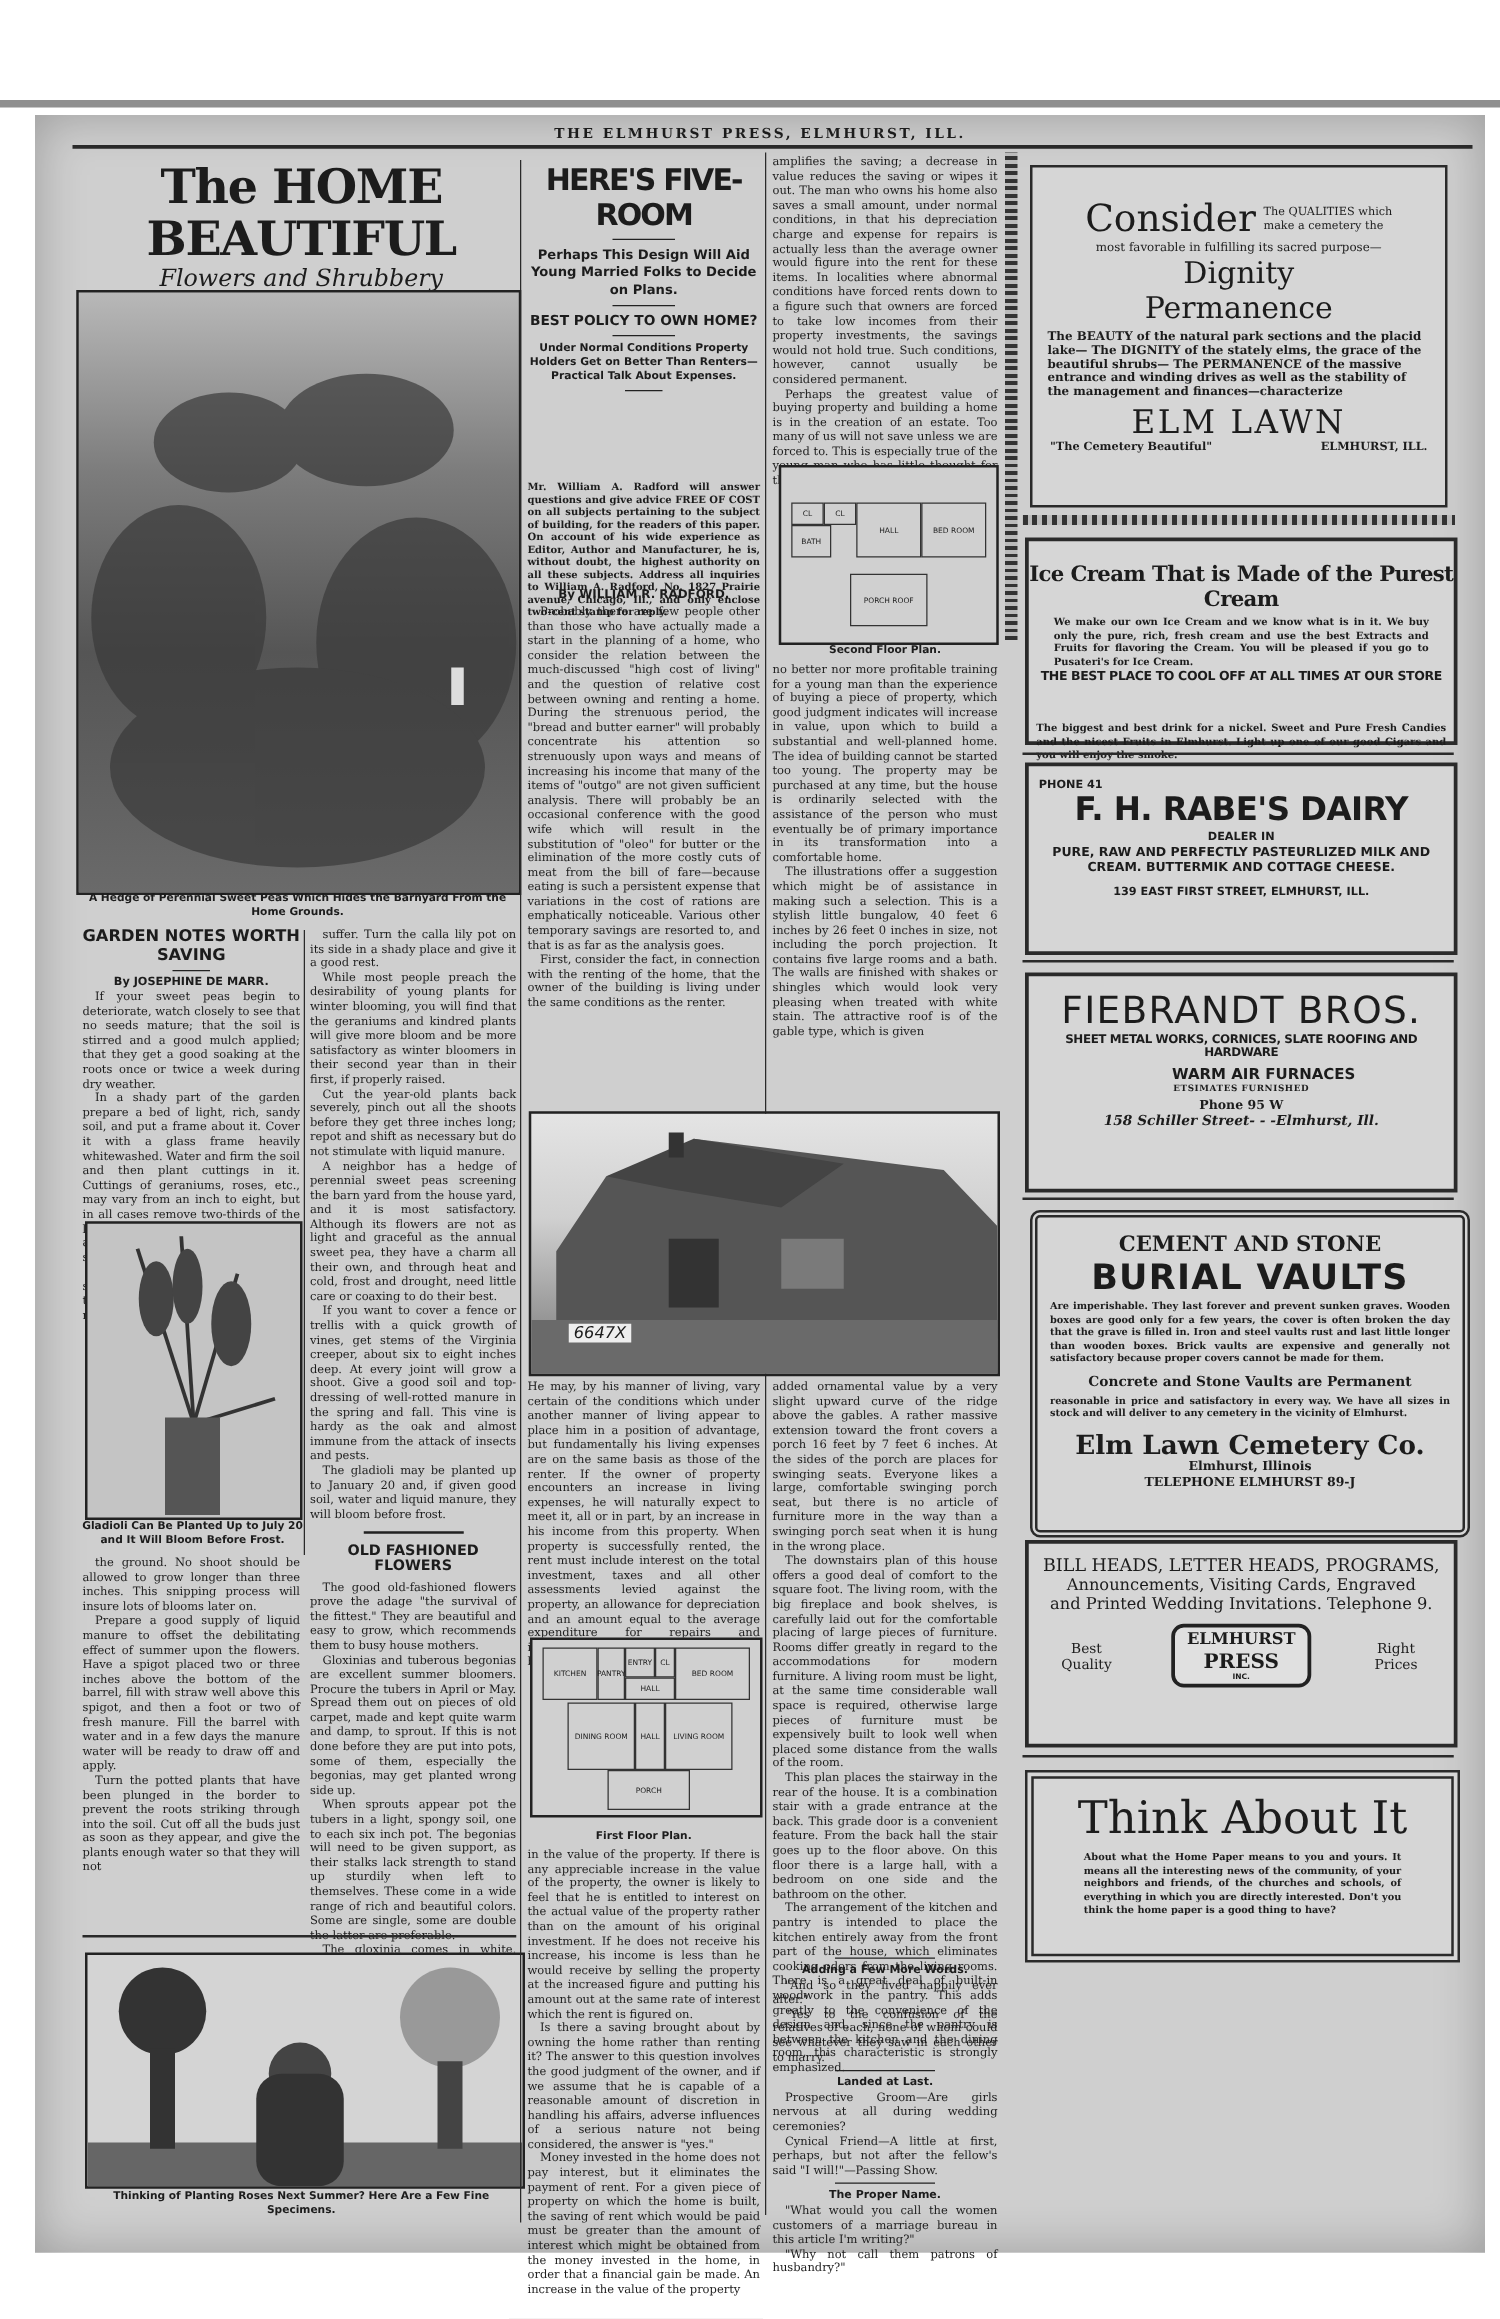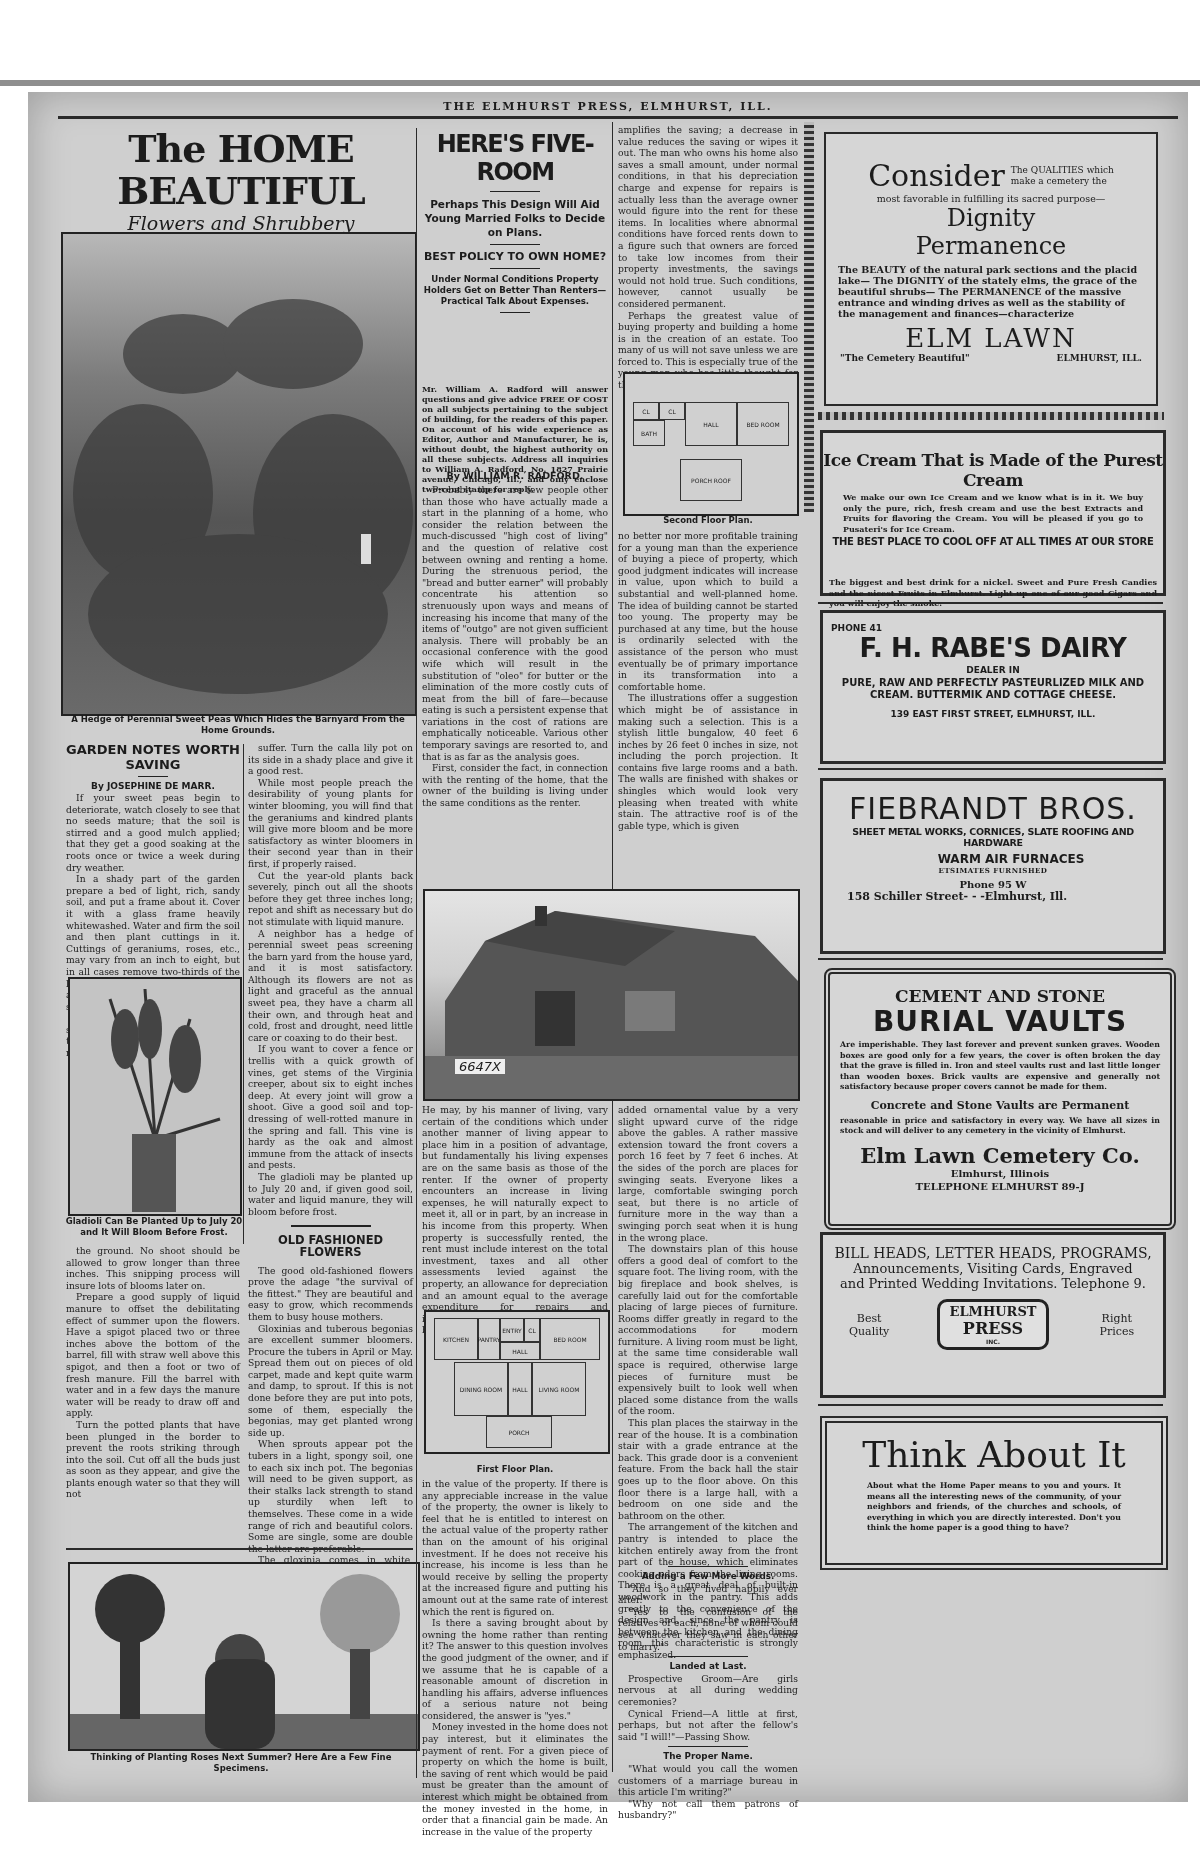--- a/index.html
+++ b/index.html
@@ -93,21 +93,21 @@
     <p>Prepare a good supply of liquid manure to offset the debilitating effect of summer upon the flowers. Have a spigot placed two or three inches above the bottom of the barrel, fill with straw well above this spigot, and then a foot or two of fresh manure. Fill the barrel with water and in a few days the manure water will be ready to draw off and apply.</p>
     <p>Turn the potted plants that have been plunged in the border to prevent the roots striking through into the soil. Cut off all the buds just as soon as they appear, and give the plants enough water so that they will not</p>
   </div>
 
   <div class="col" style="left:220px;top:650px;width:165px;">
     <p>suffer. Turn the calla lily pot on its side in a shady place and give it a good rest.</p>
     <p>While most people preach the desirability of young plants for winter blooming, you will find that the geraniums and kindred plants will give more bloom and be more satisfactory as winter bloomers in their second year than in their first, if properly raised.</p>
     <p>Cut the year-old plants back severely, pinch out all the shoots before they get three inches long; repot and shift as necessary but do not stimulate with liquid manure.</p>
     <p>A neighbor has a hedge of perennial sweet peas screening the barn yard from the house yard, and it is most satisfactory. Although its flowers are not as light and graceful as the annual sweet pea, they have a charm all their own, and through heat and cold, frost and drought, need little care or coaxing to do their best.</p>
     <p>If you want to cover a fence or trellis with a quick growth of vines, get stems of the Virginia creeper, about six to eight inches deep. At every joint will grow a shoot. Give a good soil and top-dressing of well-rotted manure in the spring and fall. This vine is hardy as the oak and almost immune from the attack of insects and pests.</p>
-    <p>The gladioli may be planted up to July 20 and, if given good soil, water and liquid manure, they will bloom before frost.</p>
+    <p>The gladioli may be planted up to January 20 and, if given good soil, water and liquid manure, they will bloom before frost.</p>
     <div style="width:80px;height:2px;background:#222;margin:8px auto;"></div>
     <div class="sans bold" style="font-size:11.5px;text-align:center;margin-bottom:6px;">OLD FASHIONED FLOWERS</div>
     <p>The good old-fashioned flowers prove the adage "the survival of the fittest." They are beautiful and easy to grow, which recommends them to busy house mothers.</p>
     <p>Gloxinias and tuberous begonias are excellent summer bloomers. Procure the tubers in April or May. Spread them out on pieces of old carpet, made and kept quite warm and damp, to sprout. If this is not done before they are put into pots, some of them, especially the begonias, may get planted wrong side up.</p>
     <p>When sprouts appear pot the tubers in a light, spongy soil, one to each six inch pot. The begonias will need to be given support, as their stalks lack strength to stand up sturdily when left to themselves. These come in a wide range of rich and beautiful colors. Some are single, some are double the latter are preferable.</p>
     <p>The gloxinia comes in white, crimson and purple. Some varieties are bordered with a contrasting color, others have a throat of light or dark color, while still others have spots of dark color on a light or white ground.</p>
   </div>
 
   <div class="rule" style="left:38px;top:1456px;width:347px;height:2px;"></div>
   <div class="photo" style="left:40px;top:1470px;width:348px;height:185px;background:#d4d4d4;">
@@ -266,21 +266,21 @@
   </div>
 
   <div class="rule" style="left:790px;top:676px;width:345px;height:2px;"></div>
 
   <div class="ad" style="left:792px;top:686px;width:340px;height:170px;">
     <div class="sans" style="font-size:30px;letter-spacing:1px;margin-top:10px;">FIEBRANDT BROS.</div>
     <div class="sans bold" style="font-size:9.5px;letter-spacing:-.3px;">SHEET METAL WORKS, CORNICES, SLATE ROOFING AND HARDWARE</div>
     <div class="sans bold" style="font-size:12px;margin-top:4px;margin-left:36px;">WARM AIR FURNACES</div>
     <div class="bold" style="font-size:7px;letter-spacing:.5px;">ETSIMATES FURNISHED</div>
     <div class="bold" style="font-size:10px;margin-top:4px;">Phone 95 W</div>
-    <div style="display:flex;justify-content:flex-start;padding:0 24px;font-size:11px;font-weight:bold;">
+    <div style="display:flex;justify-content:center;padding:0 24px;font-size:11px;font-weight:bold;font-style:italic;">
       <span>158 Schiller Street</span>
       <span>- - -</span>
       <span>Elmhurst, Ill.</span>
     </div>
   </div>
 
   <div class="rule" style="left:790px;top:866px;width:345px;height:2px;"></div>
 
   <div class="ad" style="left:796px;top:876px;width:340px;height:250px;border:6px double #2a2a2a;border-radius:8px;">
     <div class="serif bold" style="font-size:17px;margin-top:12px;">CEMENT AND STONE</div>

